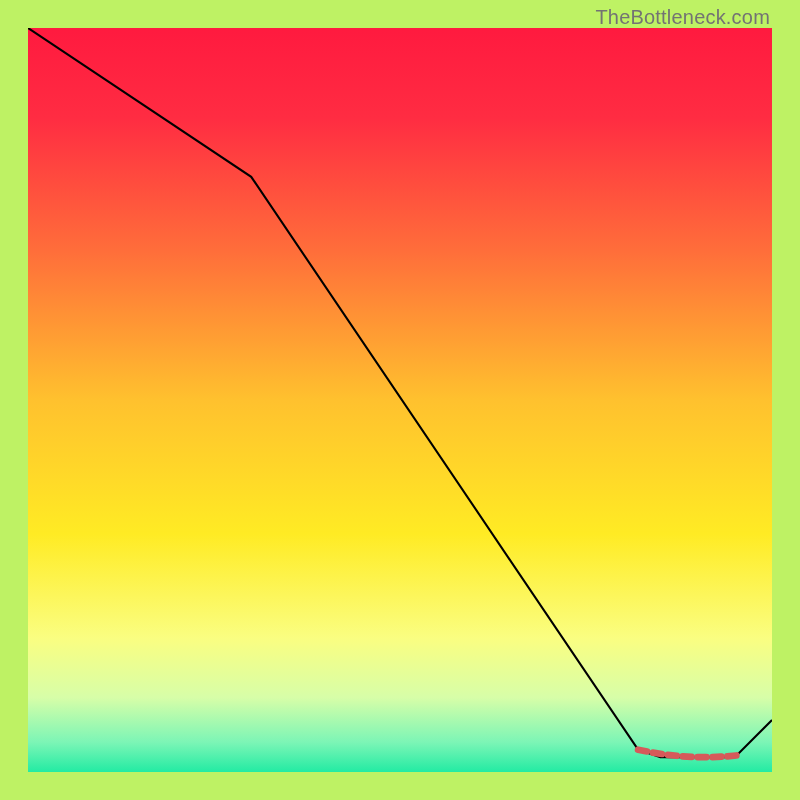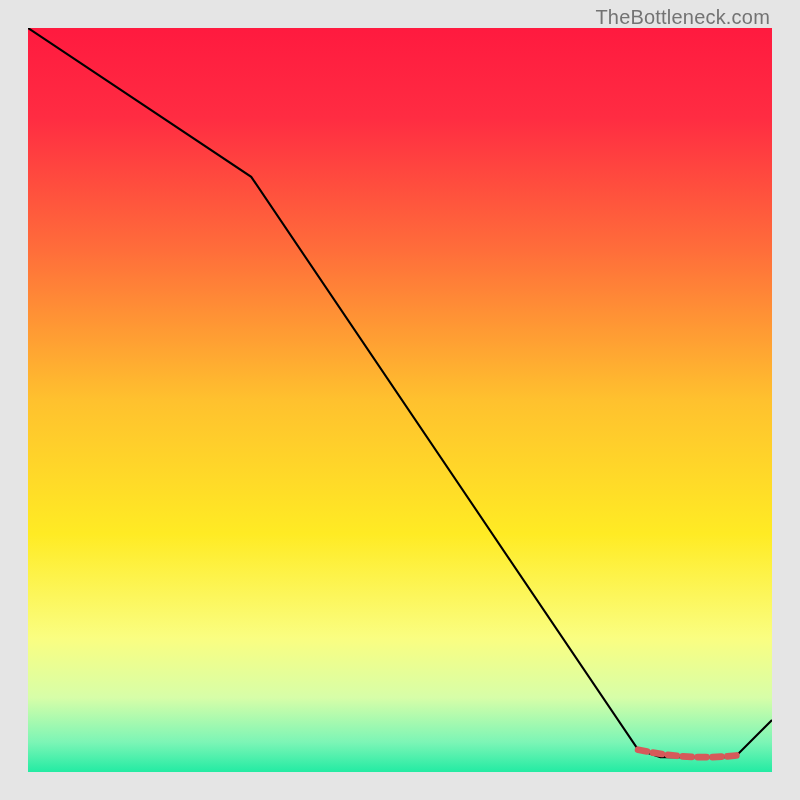--- a/index.html
+++ b/index.html
@@ -7,21 +7,21 @@
     padding: 0;
     background: #000;
     width: 800px;
     height: 800px;
     overflow: hidden;
     font-family: Arial, sans-serif;
   }
   .frame {
     width: 800px;
     height: 800px;
-    background: #e5e5e5;
+    background: #bef264;
     position: relative;
   }
   .plot-area {
     position: absolute;
     left: 28px;
     top: 28px;
     width: 744px;
     height: 744px;
   }
   .credit {

